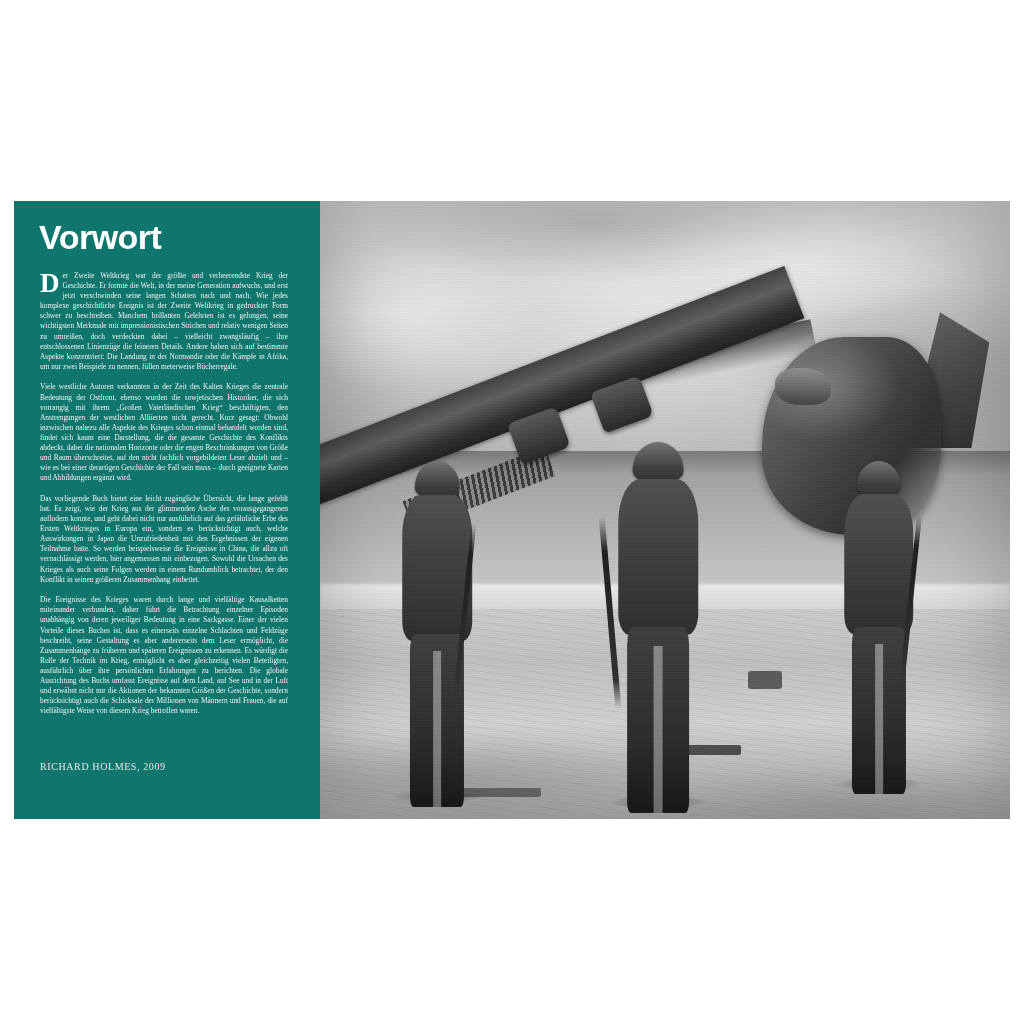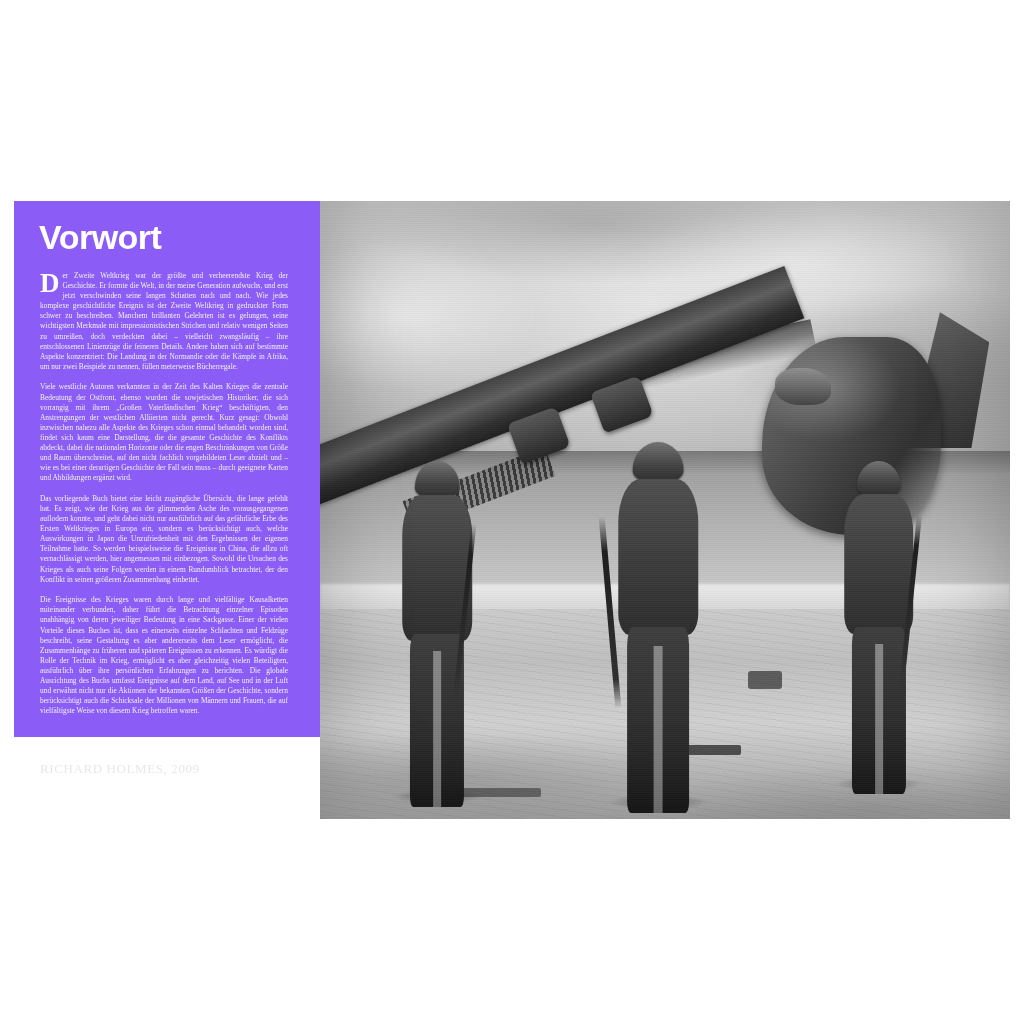--- a/index.html
+++ b/index.html
@@ -28,22 +28,22 @@
     top: 201px;
     width: 996px;
     height: 618px;
   }
   
   .left-page {
     position: absolute;
     left: 0;
     top: 0;
     width: 306px;
-    height: 536px;
-    background: #8b5cf6;
+    height: 618px;
+    background: #0f766e;
     color: #ffffff;
     box-sizing: border-box;
   }
   .title {
     position: absolute;
     left: 25px;
     top: 17px;
     font-family: "Liberation Sans", sans-serif;
     font-weight: bold;
     font-size: 34px;
@@ -74,21 +74,21 @@
     font-weight: bold;
     font-size: 27px;
     line-height: 22px;
     padding: 1px 3px 0 0;
     color: #ffffff;
   }
   .signature {
     position: absolute;
     left: 26px;
     top: 560px;
-    font-size: 13px;
+    font-size: 10px;
     letter-spacing: 0.6px;
     color: #e8e8e8;
     font-variant: small-caps;
   }
   
   .right-page {
     position: absolute;
     left: 306px;
     top: 0;
     width: 690px;

